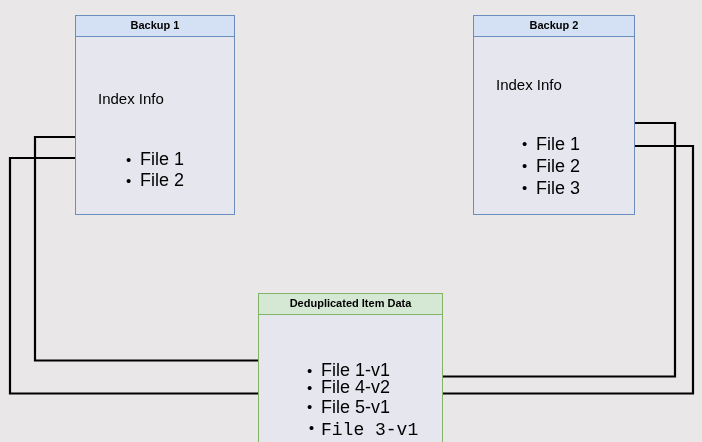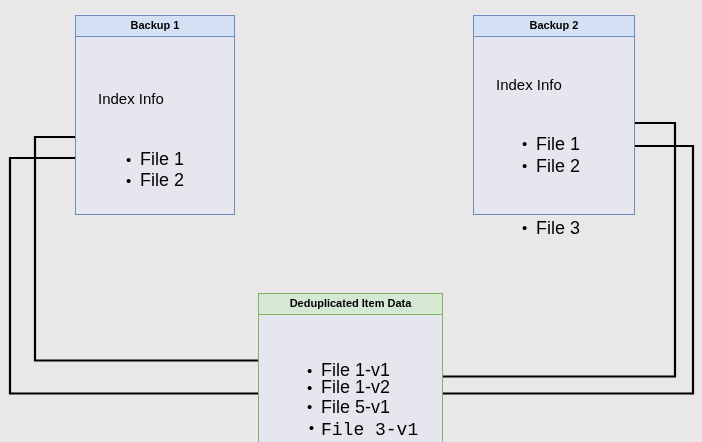--- a/index.html
+++ b/index.html
@@ -135,30 +135,30 @@
     </div>
   </div>
 
   <div class="node node-blue" style="left:473px; top:3px; width:162px; height:200px;">
     <div class="node-header">Backup 2</div>
     <div class="node-body" style="height:176.5px;">
       <div class="index-label" style="left:22px; top:39px;">Index Info</div>
       <ul class="file-list" style="left:48px; top:96px;">
         <li style="line-height:22px;">File 1</li>
         <li style="line-height:22px;">File 2</li>
-        <li style="line-height:22px;margin-top:40px;">File 3</li>
+        <li style="line-height:22px;">File 3</li>
       </ul>
     </div>
   </div>
 
   <div class="node node-green" style="left:258px; top:281px; width:185px; height:156px;">
     <div class="node-header">Deduplicated Item Data</div>
     <div class="node-body" style="height:132.5px;">
       <ul class="file-list" style="left:48px; top:47px;">
         <li style="line-height:17px;">File 1-v1</li>
-        <li style="line-height:17px;">File 1-v2</li>
+        <li style="line-height:17px;">File 4-v2</li>
         <li style="line-height:22px;">File 5-v1</li>
         <li style="line-height:24px;font-family:Liberation Mono, monospace;">File 3-v1</li>
       </ul>
     </div>
   </div>
 
 </div>
 
 </body></html>

